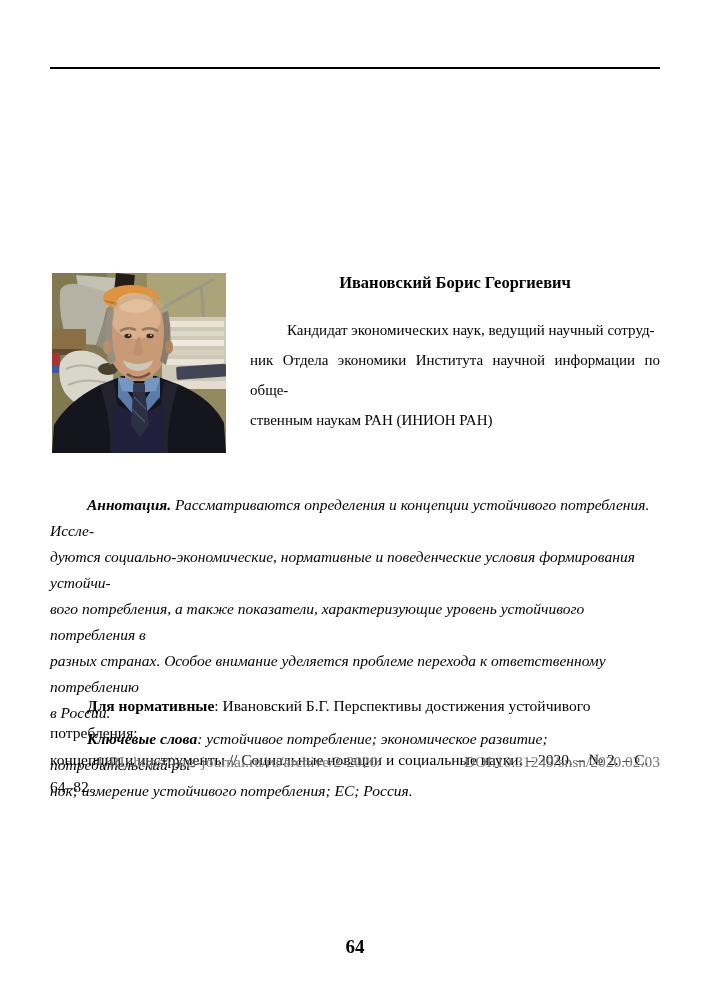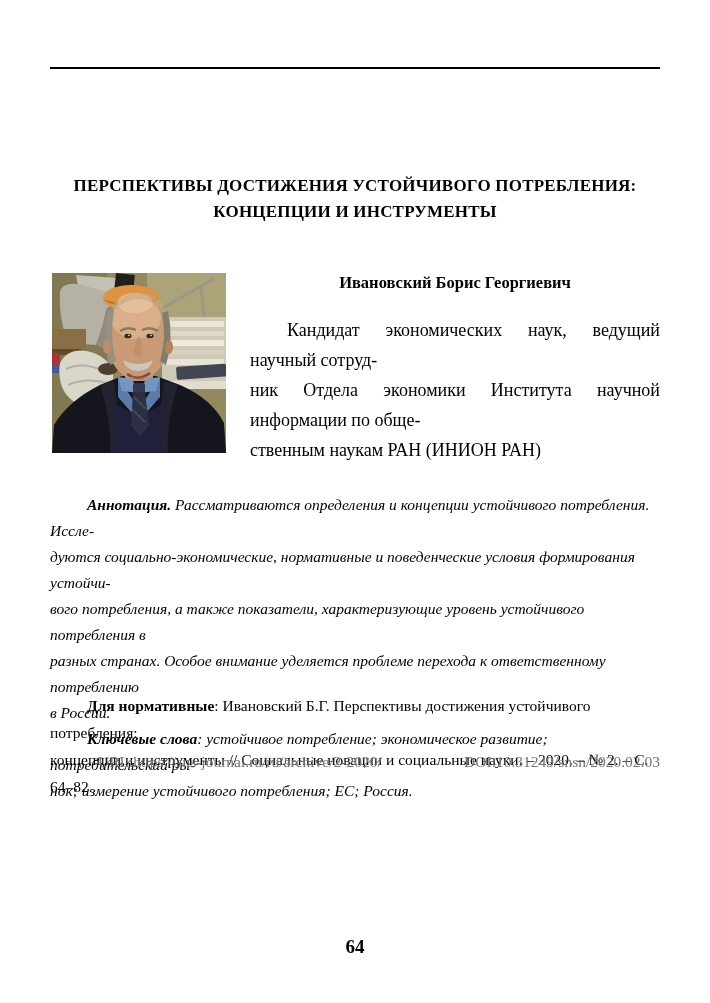--- a/index.html
+++ b/index.html
@@ -50,21 +50,21 @@
     margin-left: 198px;
     width: 410px;
   }
   .author-name {
     text-align: center;
     font-weight: bold;
     font-size: 16.5px;
   }
   .author-bio {
     margin-top: 22px;
-    font-size: 18px;
+    font-size: 15px;
     line-height: 30px;
     text-indent: 37px;
     text-align: justify;
     white-space: pre-line;
   }
   .abstract-block {
     position: absolute;
     left: 50px;
     width: 610px;
     top: 492px;
@@ -104,21 +104,20 @@
     font-size: 19px;
   }
 </style>
 </head>
 <body>
 
 <div class="page">
 
   <div class="top-rule"></div>
 
-  <div class="title"><span>ПЕРСПЕКТИВЫ ДОСТИЖЕНИЯ УСТОЙЧИВОГО ПОТРЕБЛЕНИЯ:</span><br><span>КОНЦЕПЦИИ И ИНСТРУМЕНТЫ</span></div>
 
   <div class="author-row">
     <div class="photo-wrap">
       <svg viewBox="0 0 174 180" preserveAspectRatio="none">
 
         <rect x="0" y="0" width="174" height="180" fill="#93895e"></rect>
         <rect x="95" y="0" width="79" height="55" fill="#aaa478"></rect>
         <rect x="0" y="0" width="55" height="180" fill="#837950"></rect>
 
         <path d="M24,2 L78,6 L70,30 Q50,38 30,36 Z" fill="#c3c1b4"></path>

